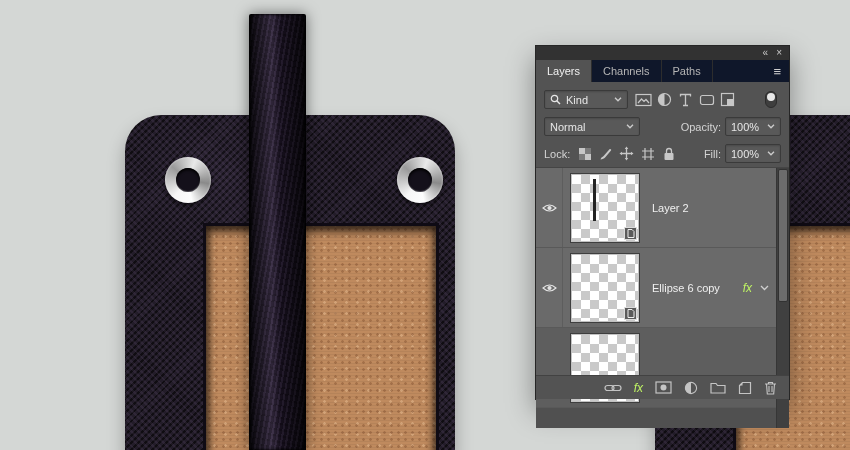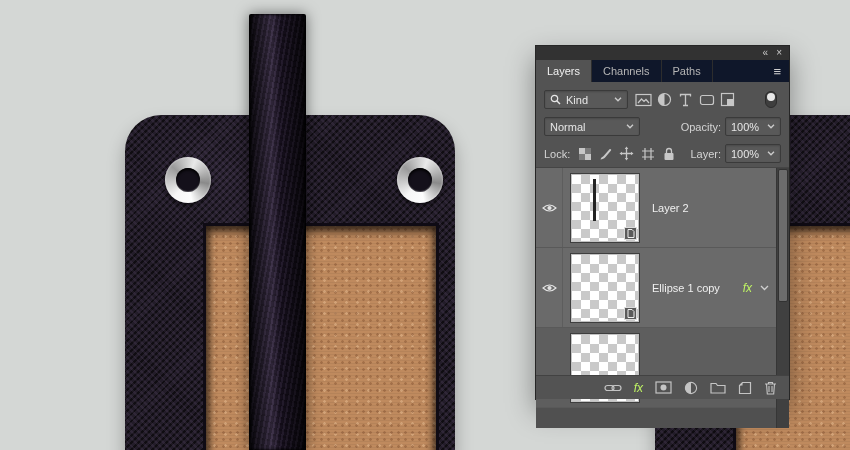--- a/index.html
+++ b/index.html
@@ -216,21 +216,21 @@
           <svg width="14" height="14" viewBox="0 0 14 14">
               <path d="M4 1 V13 M10 1 V13 M1 4 H13 M1 10 H13" stroke="currentColor" stroke-width="1.2" fill="none"></path>
             </svg>
         </span>
         <span class="licon">
           <svg width="12" height="14" viewBox="0 0 12 14">
               <rect x="1.5" y="6" width="9" height="7" rx="1" fill="currentColor"></rect>
               <path d="M3.5 6 V4 a2.5 2.5 0 0 1 5 0 V6" fill="none" stroke="currentColor" stroke-width="1.3"></path>
             </svg>
         </span>
-        <span class="lbl push">Layer:</span>
+        <span class="lbl push">Fill:</span>
         <div class="field small">
           <span>100%</span>
           <span class="chev">
             <svg width="8" height="5" viewBox="0 0 8 5">
                 <path d="M1 .8 L4 3.8 L7 .8" fill="none" stroke="currentColor" stroke-width="1.3"></path>
               </svg>
           </span>
         </div>
       </div>
     </div>
@@ -266,21 +266,21 @@
               </svg>
           </span>
         </div>
         <div class="thumb">
           <div class="badge">
             <svg width="8" height="9" viewBox="0 0 8 9">
                 <path d="M1 .5 H5 L7 2.5 V8.5 H1 Z" fill="none" stroke="currentColor" stroke-width="1"></path>
               </svg>
           </div>
         </div>
-        <span class="lname">Ellipse 1 copy</span>
+        <span class="lname">Ellipse 6 copy</span>
         <span class="fxwrap">
           <span class="fxtxt">fx</span>
           <span style="display:flex;color:#cfcfcf;">
             <svg width="9" height="6" viewBox="0 0 9 6">
                 <path d="M1 1 L4.5 4.5 L8 1" fill="none" stroke="currentColor" stroke-width="1.3"></path>
               </svg>
           </span>
         </span>
       </div>
 

